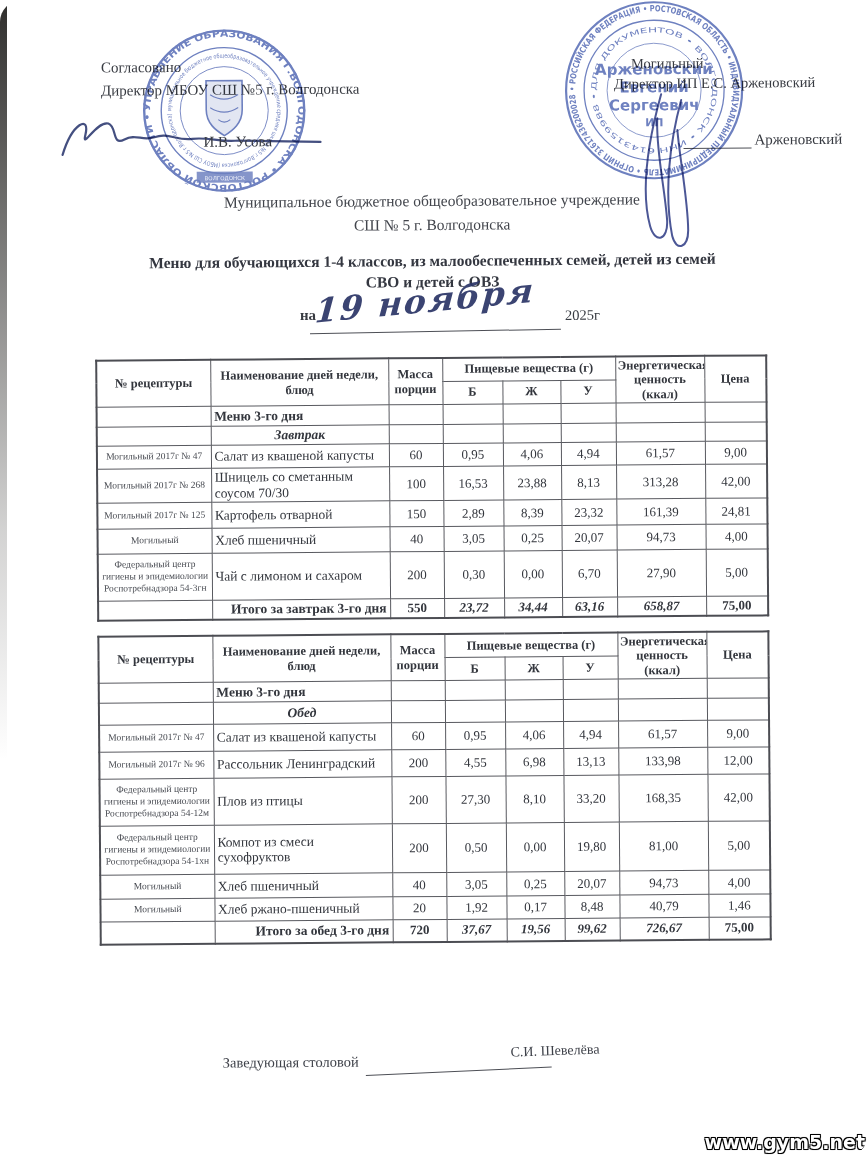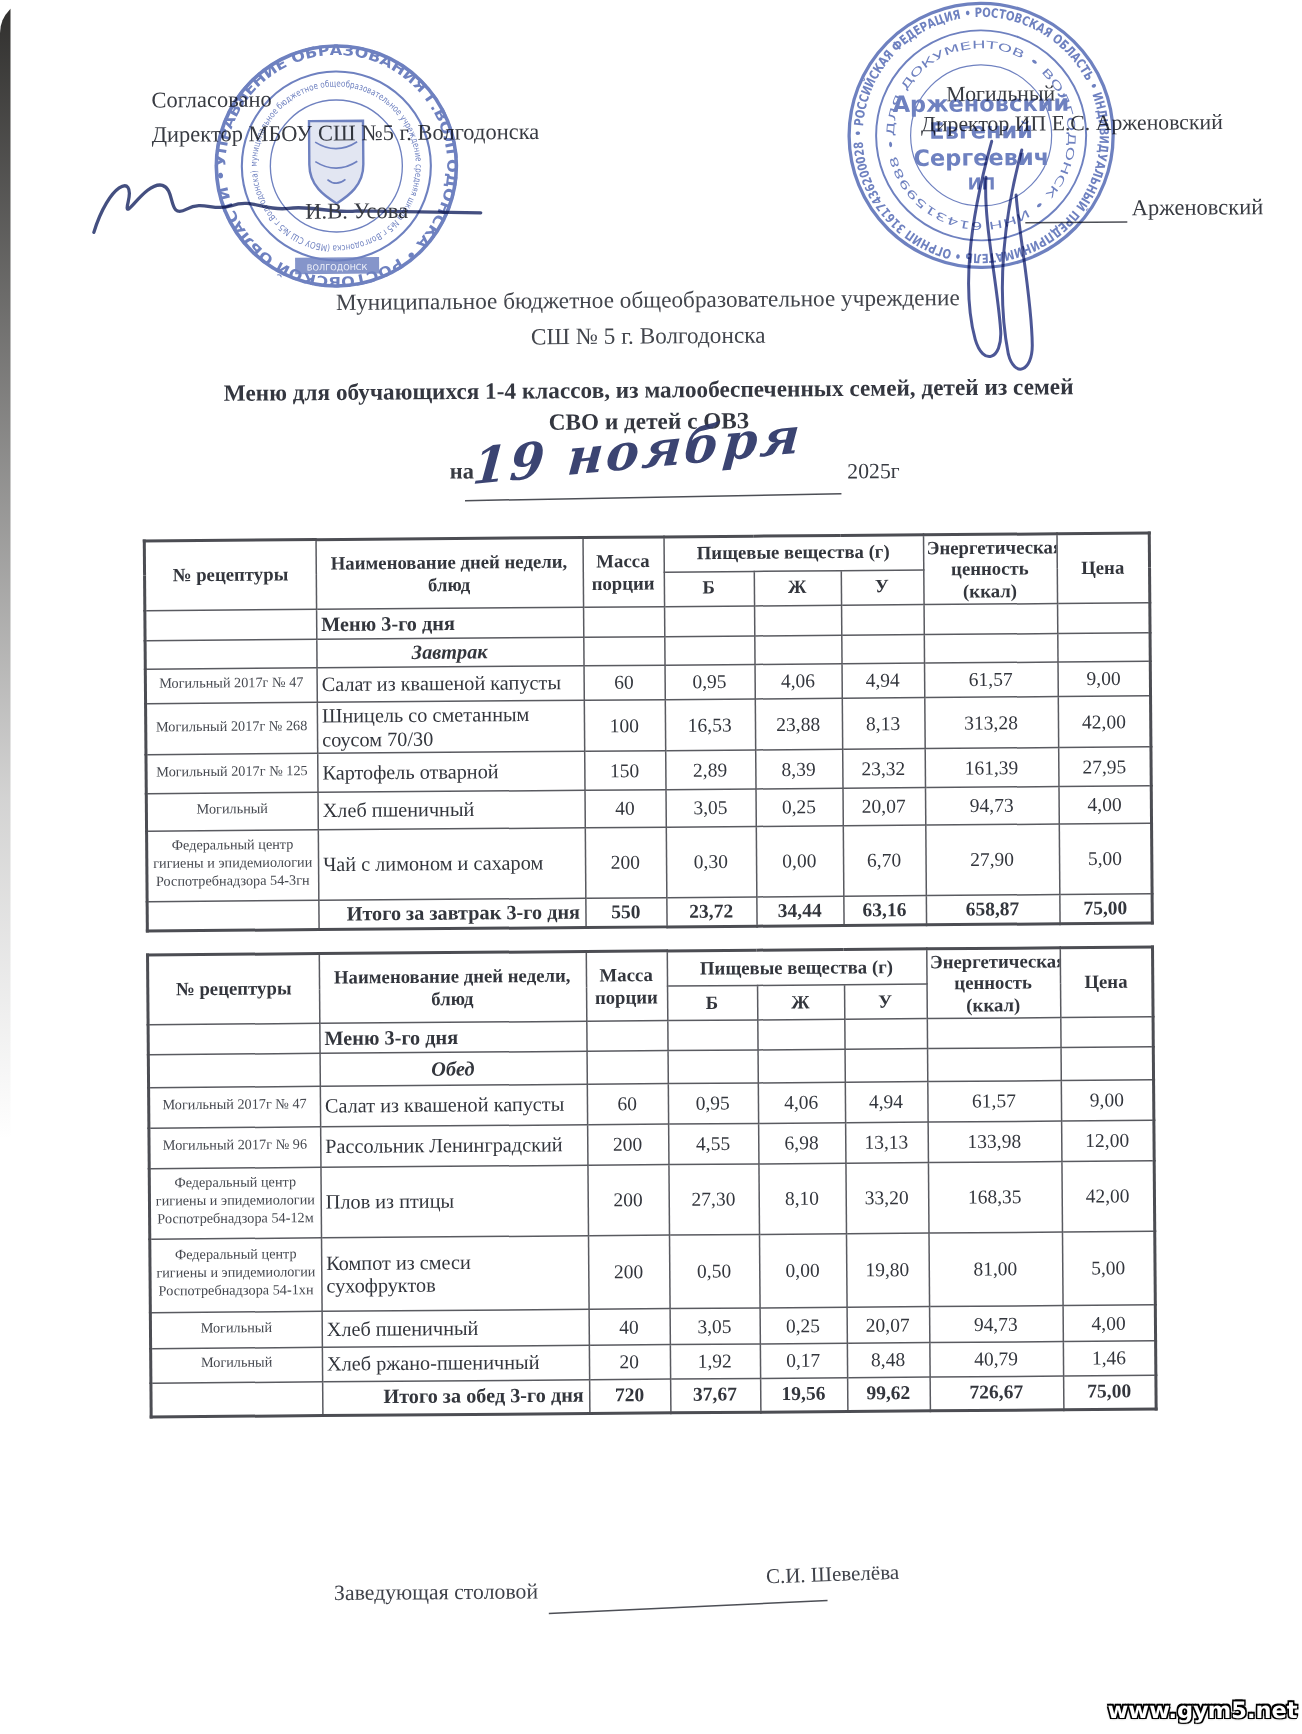--- a/index.html
+++ b/index.html
@@ -27,29 +27,29 @@
   table.tbl th,table.tbl td{border:1px solid #595a60;padding:1px 3px;vertical-align:middle;overflow:hidden;}
   table.tbl th{font-size:12.5px;font-weight:bold;text-align:center;padding:1px 2px;}
   th.small-h{font-size:10px;line-height:1.15;}
   td.recipe{font-size:9.5px;text-align:center;color:#474a51;line-height:1.25;padding:1px 2px;}
   td.dish{font-size:13.5px;text-align:left;padding-left:4px;line-height:1.15;}
   td.num{font-size:13px;text-align:center;}
   td.menu-label{font-size:13.5px;font-weight:bold;text-align:left;padding-left:4px;}
   td.meal-label{font-size:13.5px;font-weight:bold;font-style:italic;text-align:center;}
   tr.total td{font-weight:bold;}
   td.total-label{font-size:13.5px;font-weight:bold;text-align:right;padding-right:2px;}
-  td.num.ital{margin-top:16px;}
+  td.num.ital{font-style:italic;margin-top:16px;}
   
   .footer-role{font-size:14.5px;color:#3f424a;}
   .footer-name{font-size:14px;color:#3f424a;transform:rotate(-1.5deg);}
   
   .cam-time{position:absolute;left:621px;top:1087px;font-family:"DejaVu Sans",sans-serif;
     font-size:28px;letter-spacing:1.5px;color:rgba(255,255,255,.93);white-space:pre;z-index:20;}
   .watermark{position:absolute;right:3px;top:1131px;font-family:"DejaVu Sans",sans-serif;
-    font-weight:bold;font-size:15px;color:#fff;z-index:20;
+    font-weight:bold;font-size:19px;color:#fff;z-index:20;
     text-shadow:-1px -1px 0 #000,1px -1px 0 #000,-1px 1px 0 #000,1px 1px 0 #000,0 0 2px #000;}
 </style>
 </head>
 <body>
 
 <div class="photo">
   <div class="edge-left"></div>
 
   <div class="sheet">
 
@@ -201,21 +201,21 @@
           <td class="num">42,00</td>
         </tr>
         <tr style="height:26px;">
           <td class="recipe">Могильный 2017г № 125</td>
           <td class="dish">Картофель отварной</td>
           <td class="num">150</td>
           <td class="num">2,89</td>
           <td class="num">8,39</td>
           <td class="num">23,32</td>
           <td class="num">161,39</td>
-          <td class="num">27,95</td>
+          <td class="num">24,81</td>
         </tr>
         <tr style="height:25px;">
           <td class="recipe">Могильный</td>
           <td class="dish">Хлеб пшеничный</td>
           <td class="num">40</td>
           <td class="num">3,05</td>
           <td class="num">0,25</td>
           <td class="num">20,07</td>
           <td class="num">94,73</td>
           <td class="num">4,00</td>

